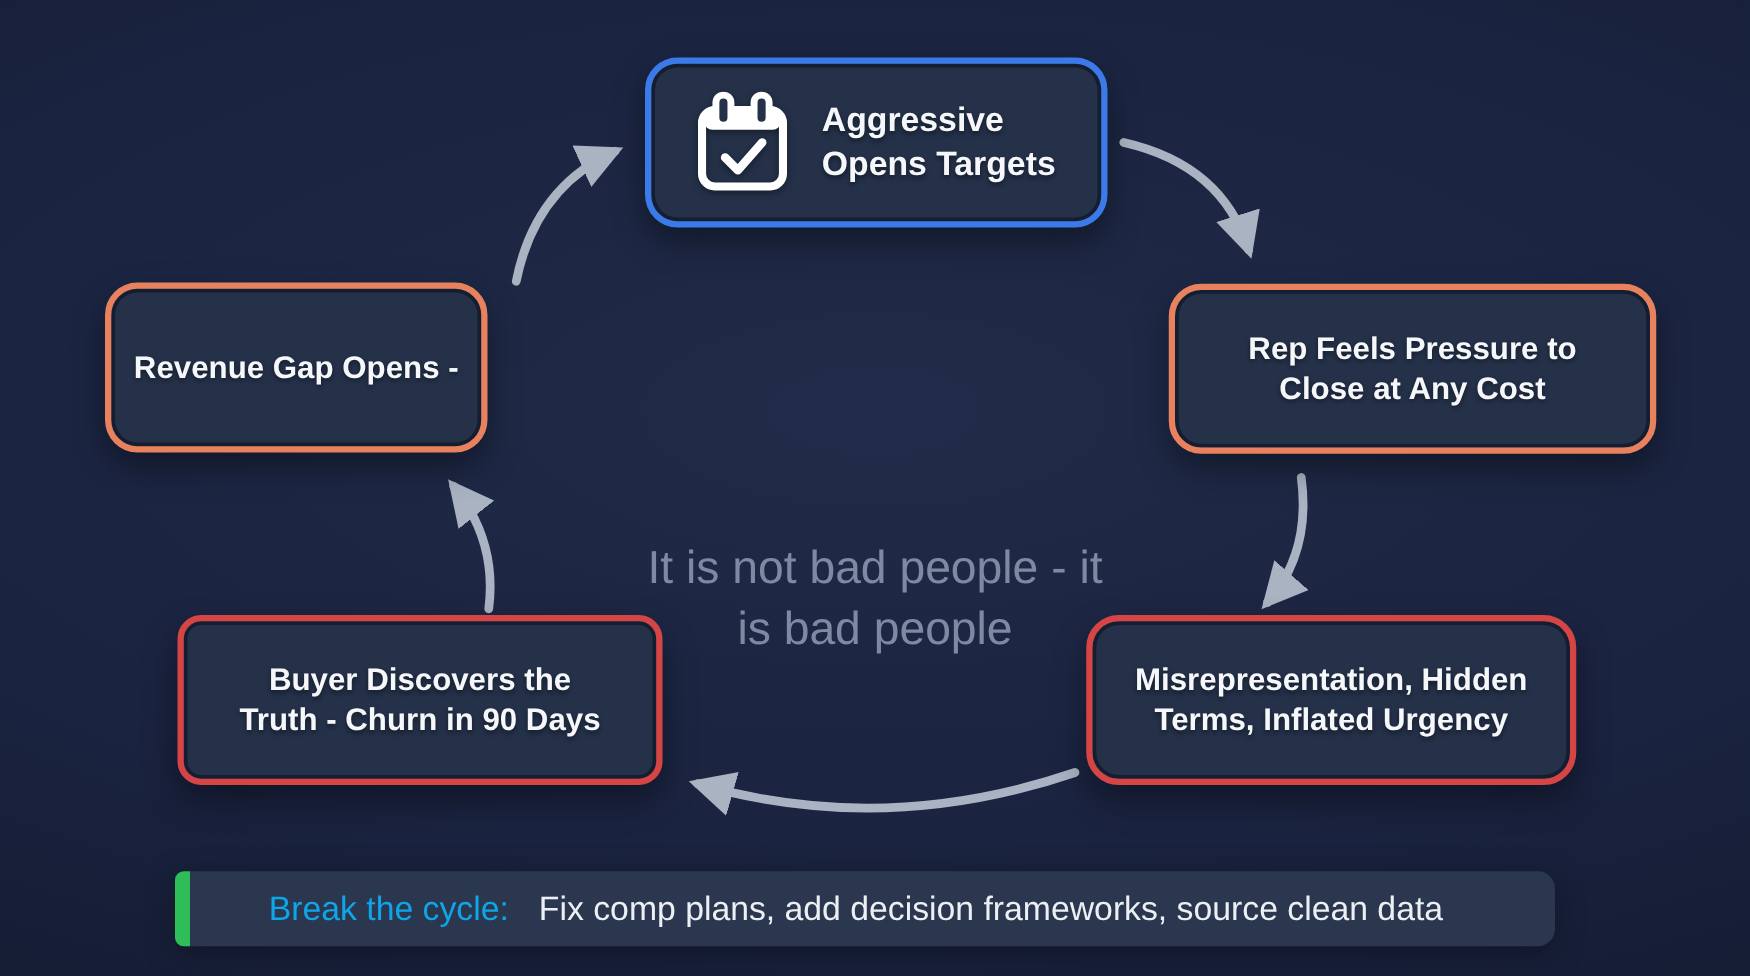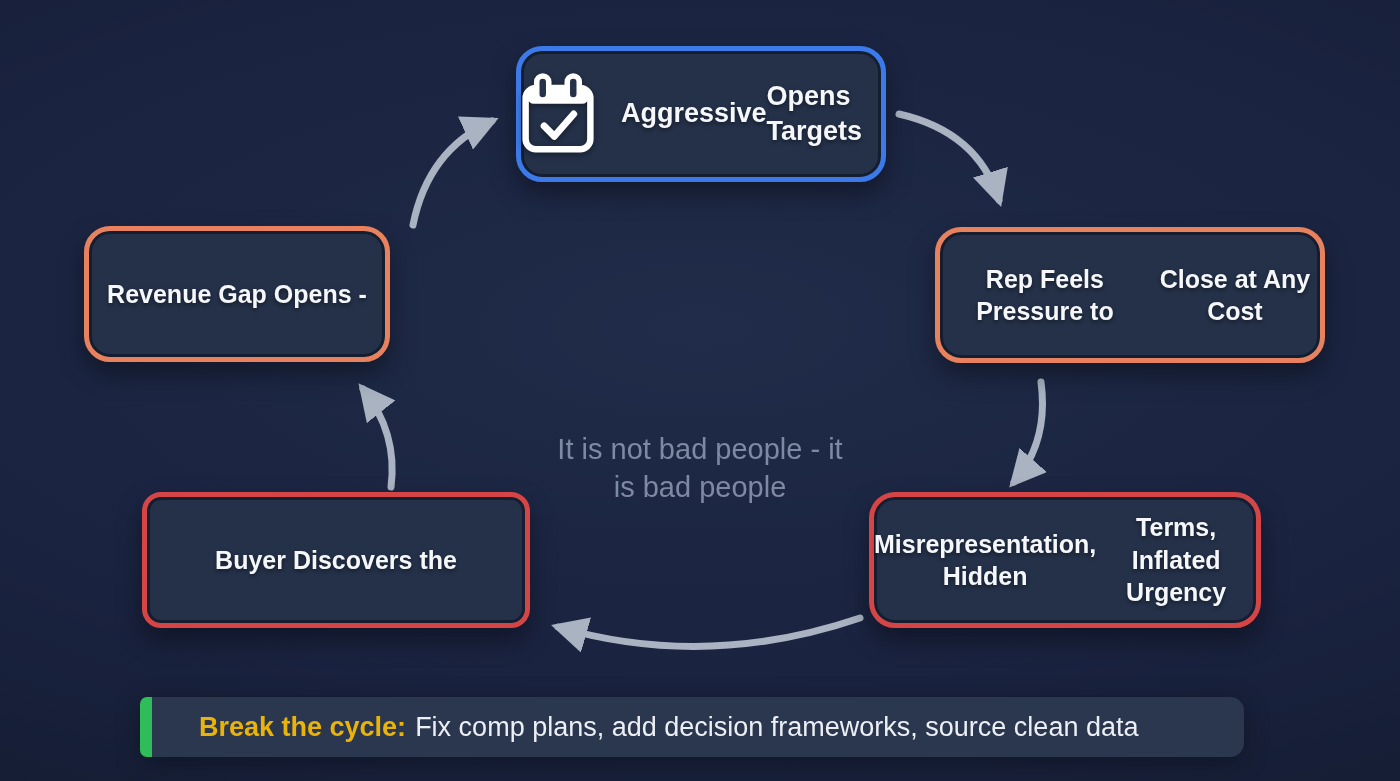--- a/index.html
+++ b/index.html
@@ -24,61 +24,61 @@
     display: flex;
     align-items: center;
     justify-content: center;
     color: #f5f7fa;
     font-weight: bold;
     font-size: 25px;
     line-height: 1.3;
     text-align: center;
     text-shadow: 0 2px 4px rgba(0,0,0,.45);
   }
-  .node .lines { display: flex; flex-direction: row; align-items: center; }
+  .node .lines { display: flex; flex-direction: column; }
 
   #node-top          { left: 516px; top: 46px;  width: 370px; height: 136px; gap: 26px; }
   #node-top .lines   { text-align: left; font-size: 27px; }
   #node-right        { left: 935px; top: 227px; width: 390px; height: 136px; }
   #node-bottom-right { left: 869px; top: 492px; width: 392px; height: 136px; }
   #node-bottom-left  { left: 142px; top: 492px; width: 388px; height: 136px; border-radius: 19px; }
   #node-left         { left: 84px;  top: 226px; width: 306px; height: 136px; }
 
   .cal-icon { width: 74px; height: 82px; flex: 0 0 auto; filter: drop-shadow(0 2px 3px rgba(0,0,0,.4)); }
 
   
   #center-title {
     position: absolute; left: 400px; top: 286px; width: 600px;
     text-align: center; color: #f7f8fb; font-weight: bold;
     font-size: 56px; line-height: 1.17; letter-spacing: -1px;
     text-shadow: 0 3px 8px rgba(0,0,0,.5);
   }
   #center-subtitle {
     position: absolute; left: 420px; top: 430px; width: 560px;
-    text-align: center; color: #7e8aa3; font-size: 29px; line-height: 1.32;
+    text-align: center; color: #7e8aa3; font-size: 37px; line-height: 1.32;
     font-weight: normal;
   }
 
   
   #arrows { position: absolute; left: 0; top: 0; pointer-events: none; }
 
   
   #callout {
     position: absolute; left: 140px; top: 697px; width: 1104px; height: 60px;
     display: flex; align-items: stretch;
     filter: drop-shadow(0 6px 12px rgba(0,0,0,.3));
   }
   #callout-accent { width: 12px; border-radius: 7px 0 0 7px; background: #2ebd59; flex: 0 0 auto; }
   #callout-body {
     flex: 1; background: #2b374f; border-radius: 0 14px 14px 0;
     display: flex; align-items: center; padding-left: 47px;
     color: #eceff4; font-size: 27px;
   }
-  #callout-body .lead { font-weight: bold; color: #eab308; }
-  #callout-body .rest { margin-left: 9px; font-weight: normal; }
+  #callout-body .lead { font-weight: normal; color: #0ea5e9; margin-left: 16px; }
+  #callout-body .rest { margin-left: 24px; font-weight: normal; }
 </style>
 </head>
 <body>
 
 <div id="canvas">
 
   <svg id="arrows" width="1400" height="781" viewBox="0 0 1400 781">
     <defs>
       <marker id="ah" viewBox="0 0 10 10" refX="8" refY="5" markerWidth="5.2" markerHeight="5.2" orient="auto-start-reverse">
         <path d="M0 0 L10 5 L0 10 z" style="fill: rgb(169, 179, 194);"></path>
@@ -120,20 +120,21 @@
   <div class="node" id="node-right" style="border-color: rgb(232, 129, 94);">
     <div class="lines">
       <div>Rep Feels Pressure to</div>
       <div>Close at Any Cost</div>
     </div>
   </div>
 
   <div class="node" id="node-bottom-left" style="border-color: rgb(214, 69, 69);">
     <div class="lines">
       <div>Buyer Discovers the</div>
+      <div>Truth - Churn in 90 Days</div>
     </div>
   </div>
 
   <div class="node" id="node-left" style="border-color: rgb(232, 129, 94);">
     <div class="lines">
       <div>Revenue Gap Opens -</div>
     </div>
   </div>
 
   <div id="callout">

